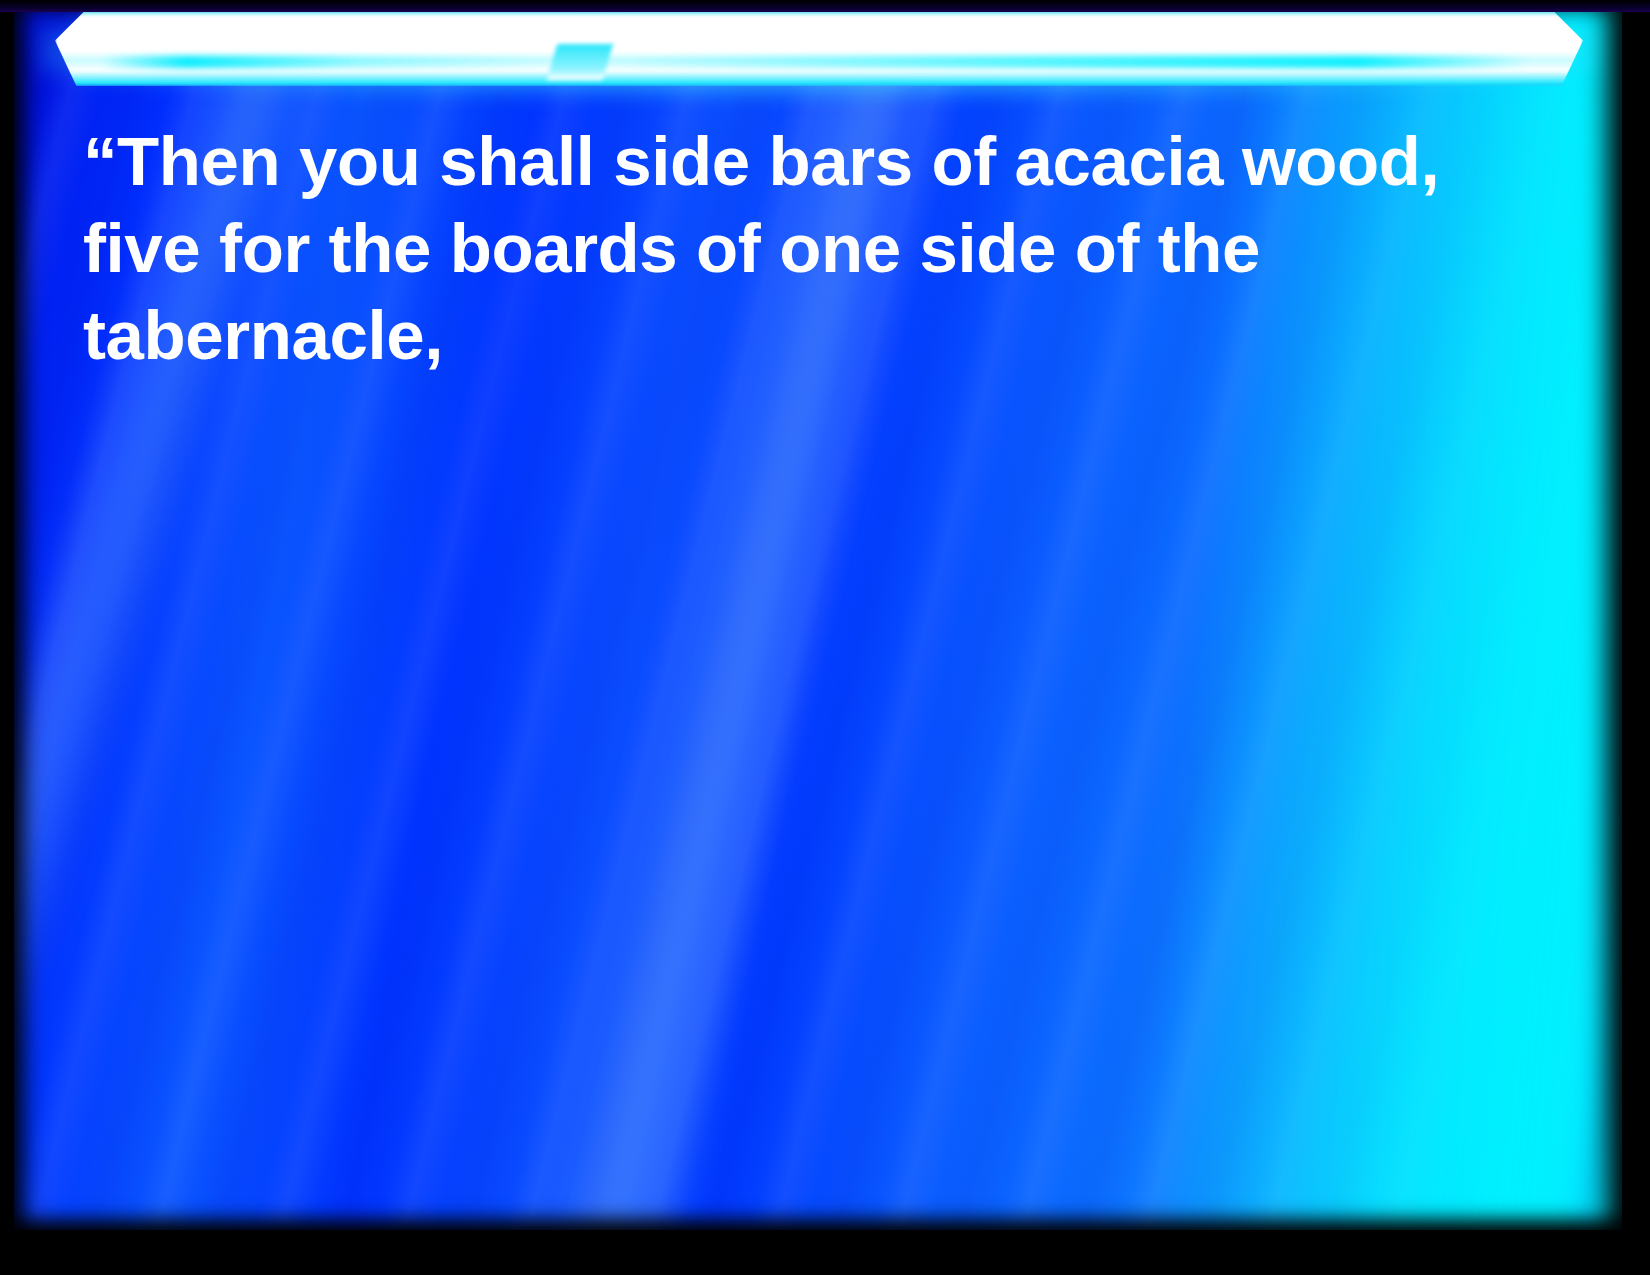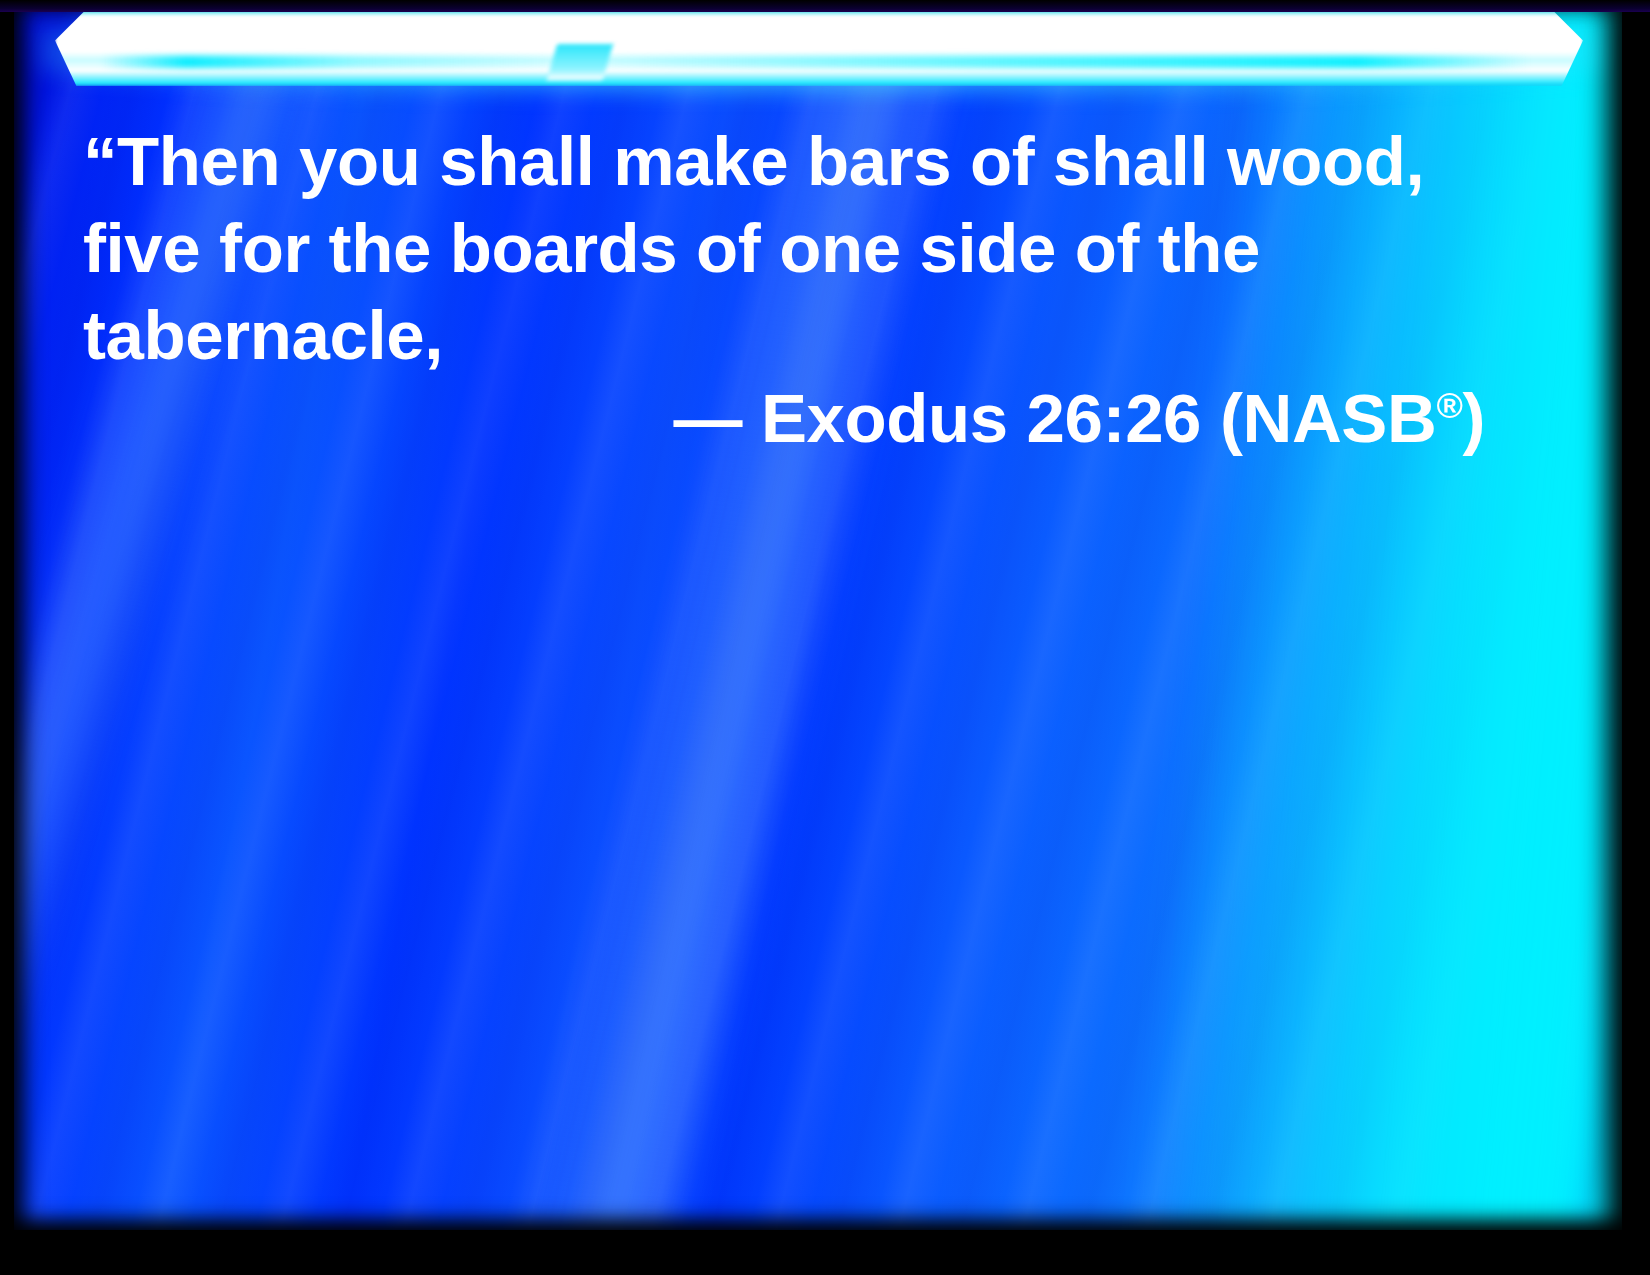--- a/index.html
+++ b/index.html
@@ -273,19 +273,16 @@
   </div>
 
   <div class="topband-wrap">
     <div class="topband-glow"></div>
     <div class="topband"></div>
     <div class="topband-cyanline"></div>
     <div class="topband-notch"></div>
     <div class="topband-dark"></div>
   </div>
 
-  <div class="verse">“Then you shall make bars of shall wood, five for the boards of one side of the tabernacle,</div>
-
-  <div class="attrib">
-    <span>—</span><span>&nbsp;</span><span>Exodus</span><span>&nbsp;</span><span>26:26</span><span>&nbsp;</span><span>(NASB</span><sup>®</sup><span>)</span>
-  </div>
+  <div class="verse">“Then you shall side bars of acacia wood, five for the boards of one side of the tabernacle,</div>
+
 
 </div>
 
 </body></html>

